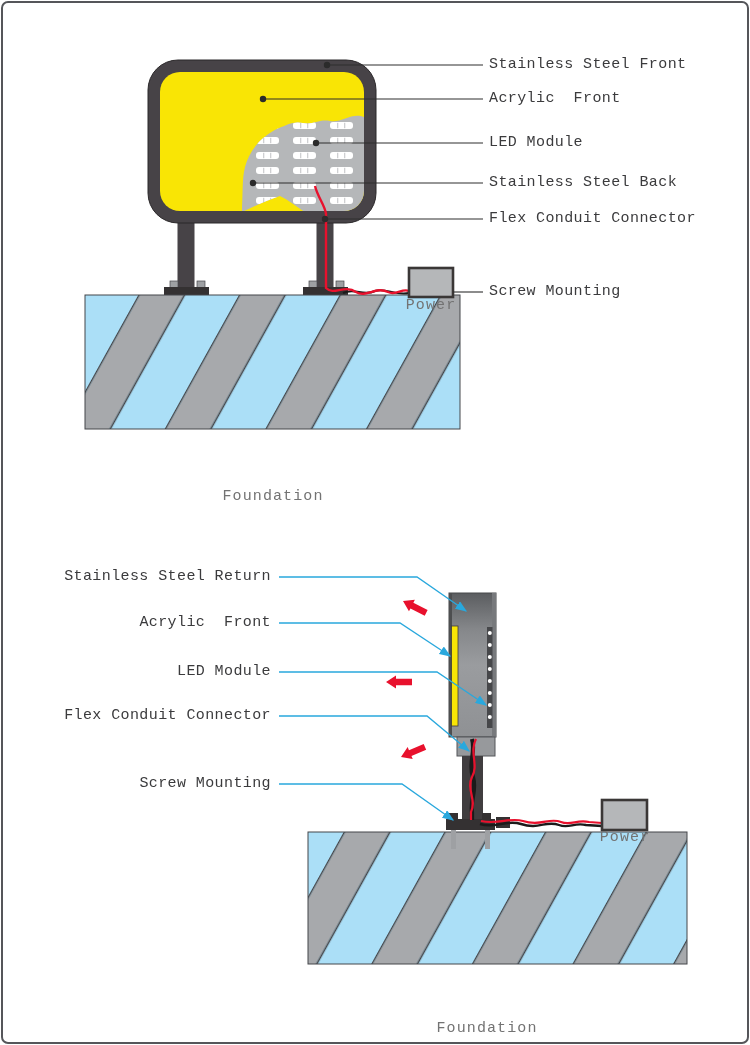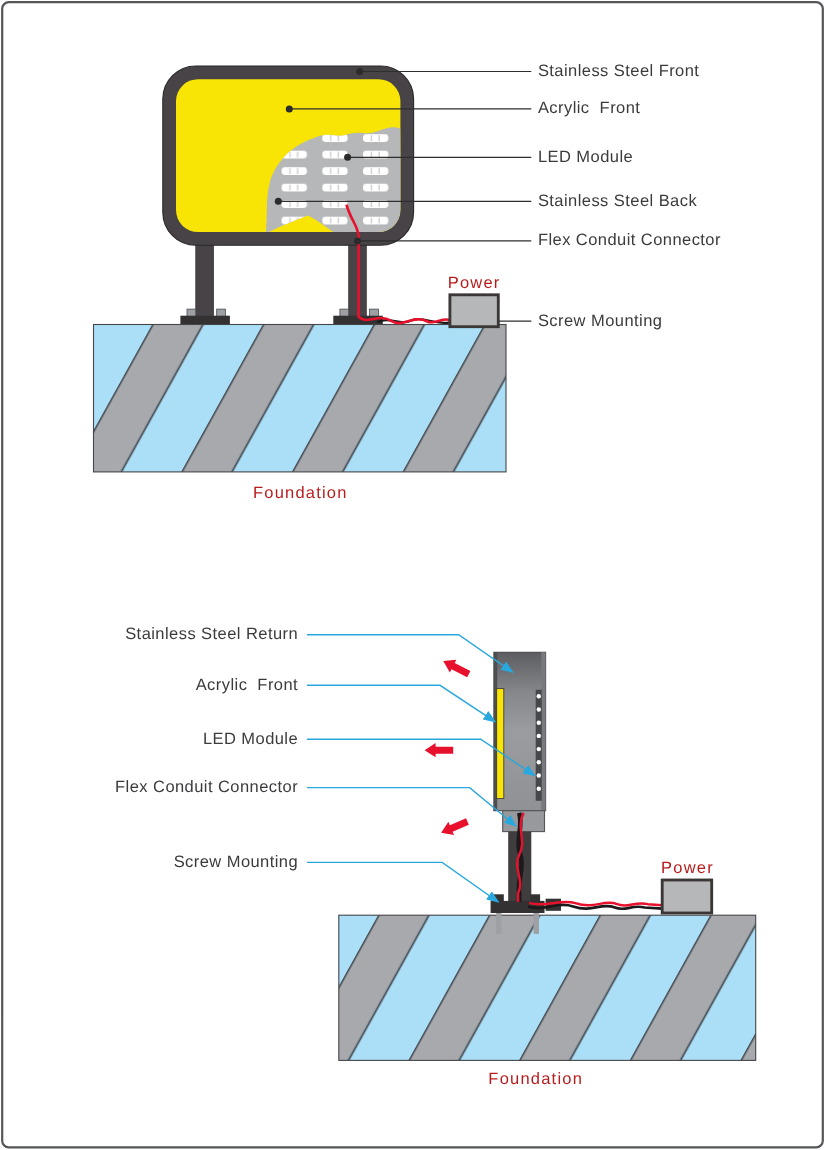--- a/index.html
+++ b/index.html
@@ -1,31 +1,31 @@
 <!DOCTYPE html>
 <html><head>
 <meta charset="utf-8">
 <style>
   html,body{margin:0;padding:0;background:#ffffff;}
   .canvas{
     position:relative;width:750px;height:1045px;background:#ffffff;
-    font-family:Liberation Sans, sans-serif;overflow:hidden;
+    font-family:Liberation Mono, monospace;overflow:hidden;
   }
   .page-border{
     position:absolute;left:1px;top:1px;right:1px;bottom:1px;
     border:2px solid #55565a;border-radius:7px;pointer-events:none;
   }
   .artwork{position:absolute;left:0;top:0;}
   .lbl{
     position:absolute;font-size:15px;color:#3b3b3d;letter-spacing:0.4px;
     line-height:18px;white-space:pre;
   }
   .lbl.right{}
-  .cap{position:absolute;font-size:15px;color:#b91c1c;letter-spacing:1.1px;
-    line-height:18px;text-align:center;white-space:pre;}
+  .cap{position:absolute;font-size:15px;color:#737373;letter-spacing:1.1px;
+    line-height:18px;text-align:center;white-space:pre;margin-top:48px;}
   .watermark{
     position:absolute;left:278px;top:982px;font-size:45px;letter-spacing:1px;
     color:#f7f7f7;-webkit-text-stroke:1.3px #d9d9d9;white-space:nowrap;
   }
 </style>
 </head>
 <body>
 
 <div class="canvas">
 

